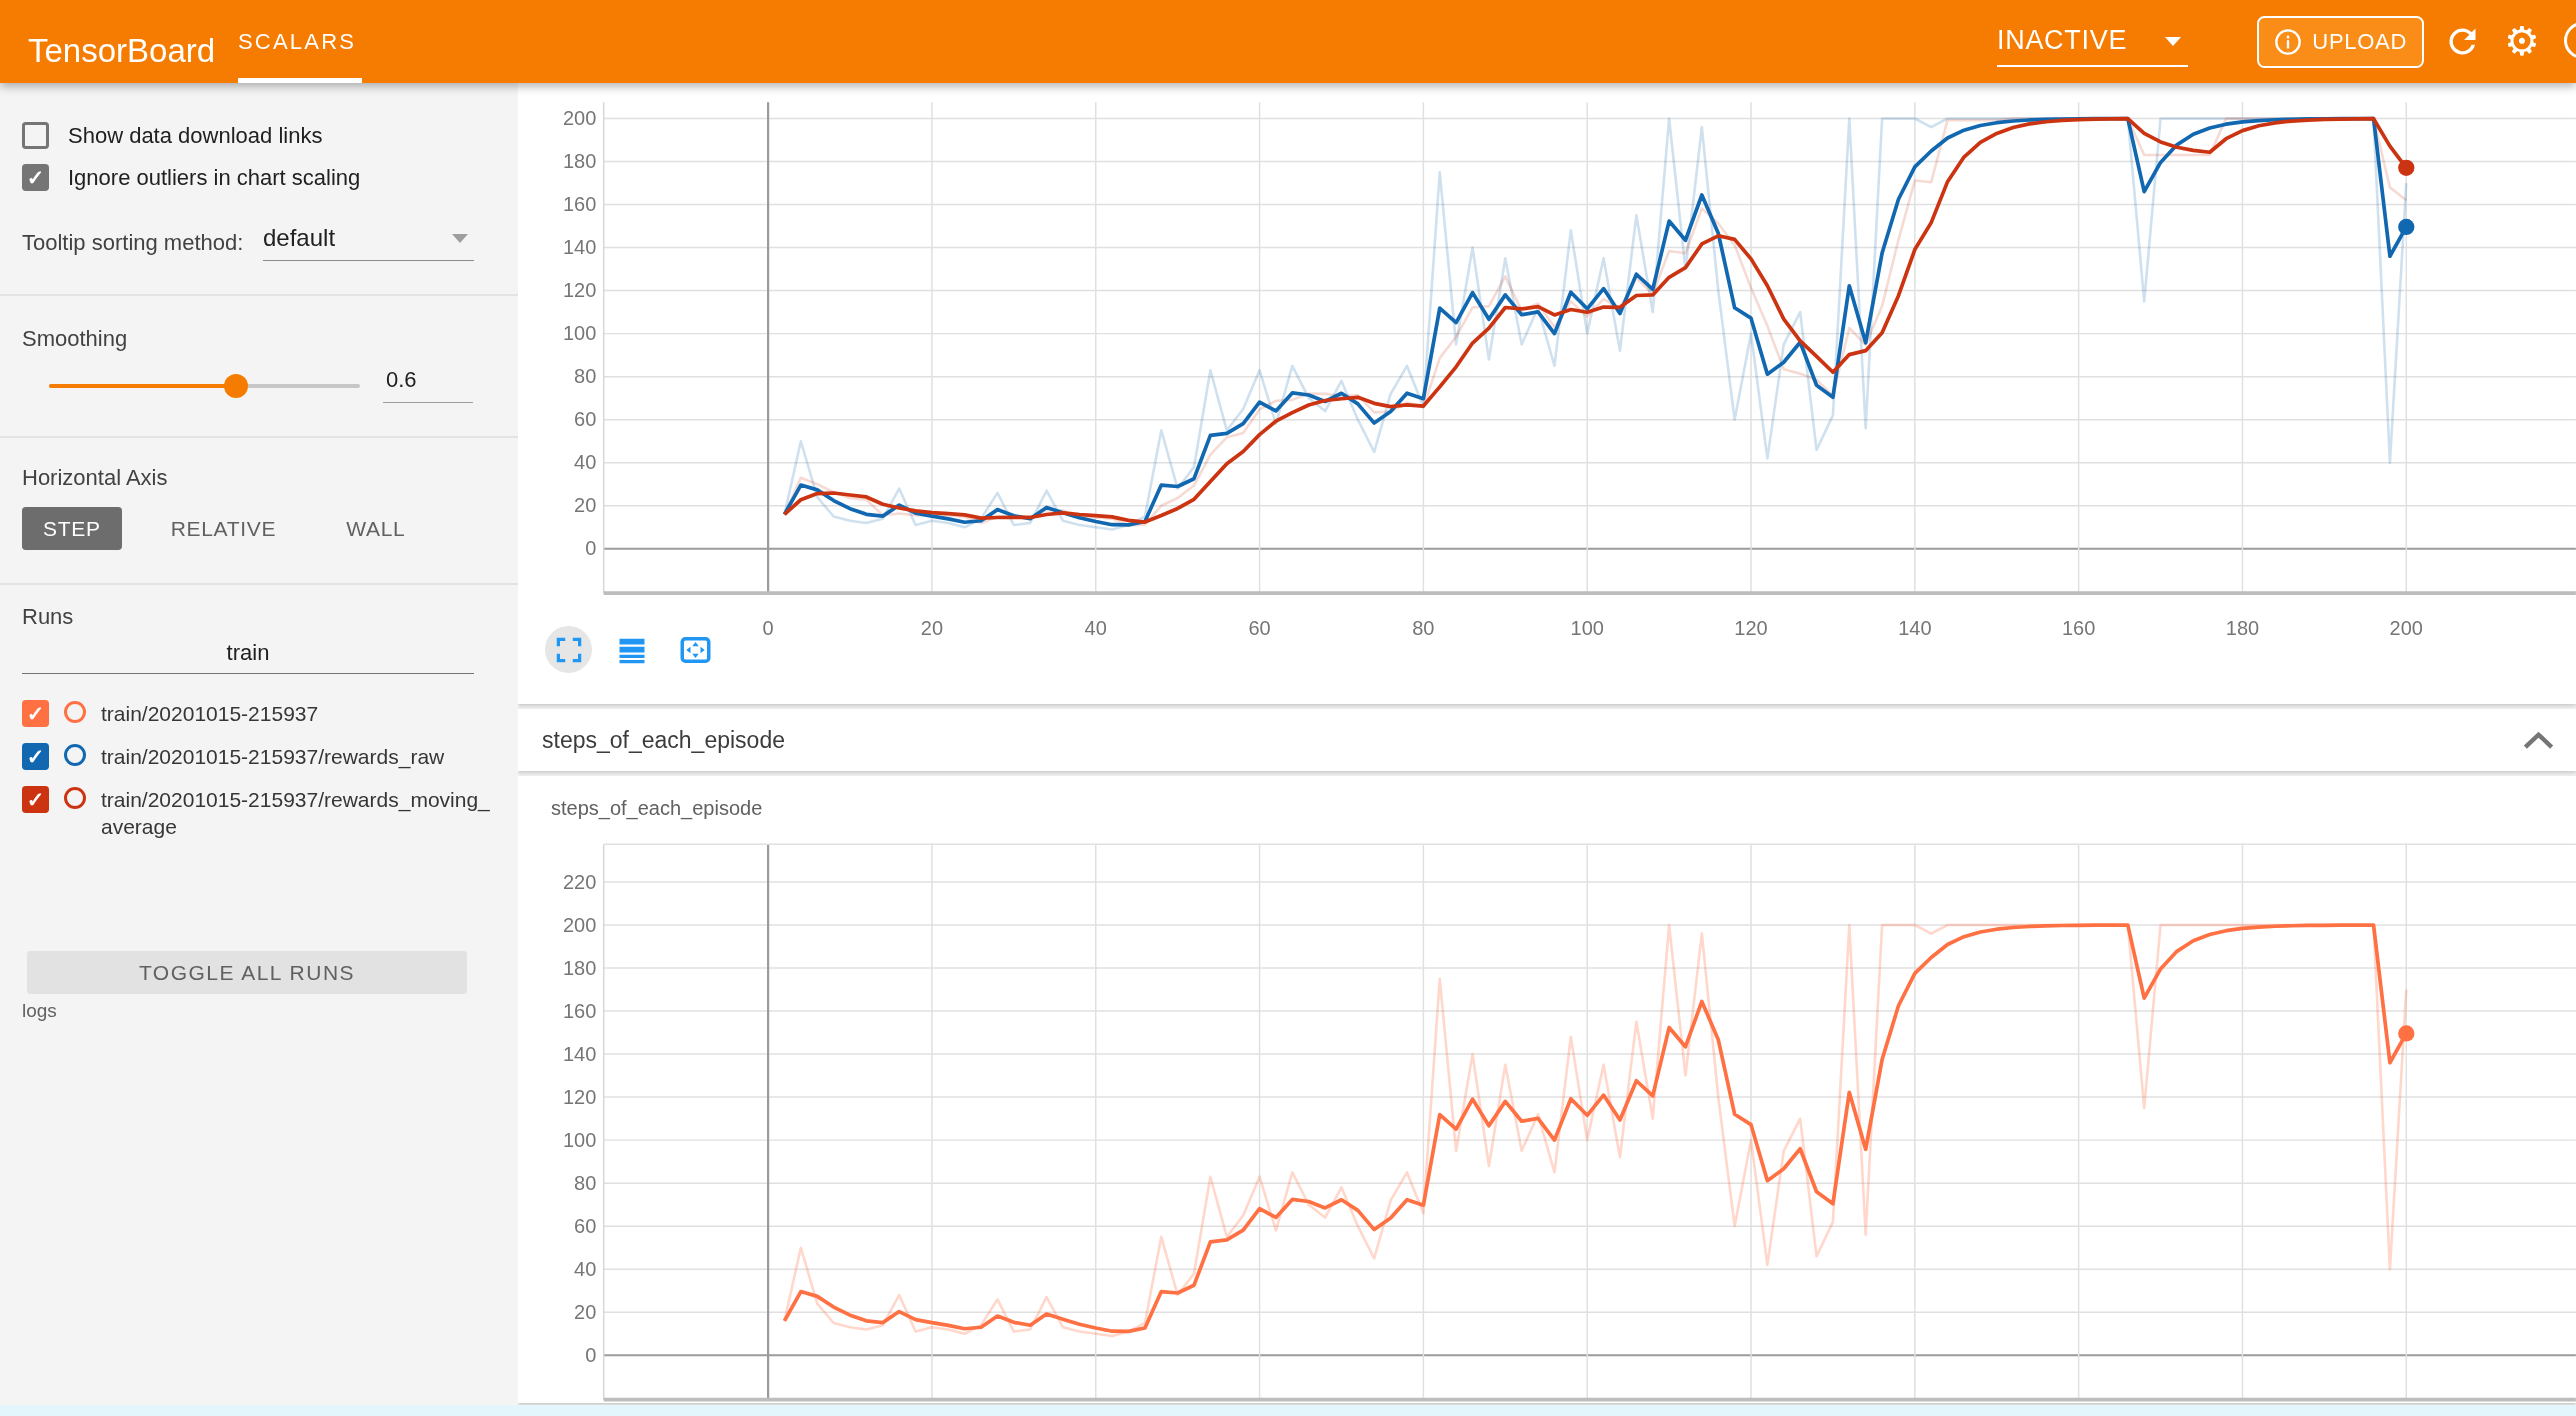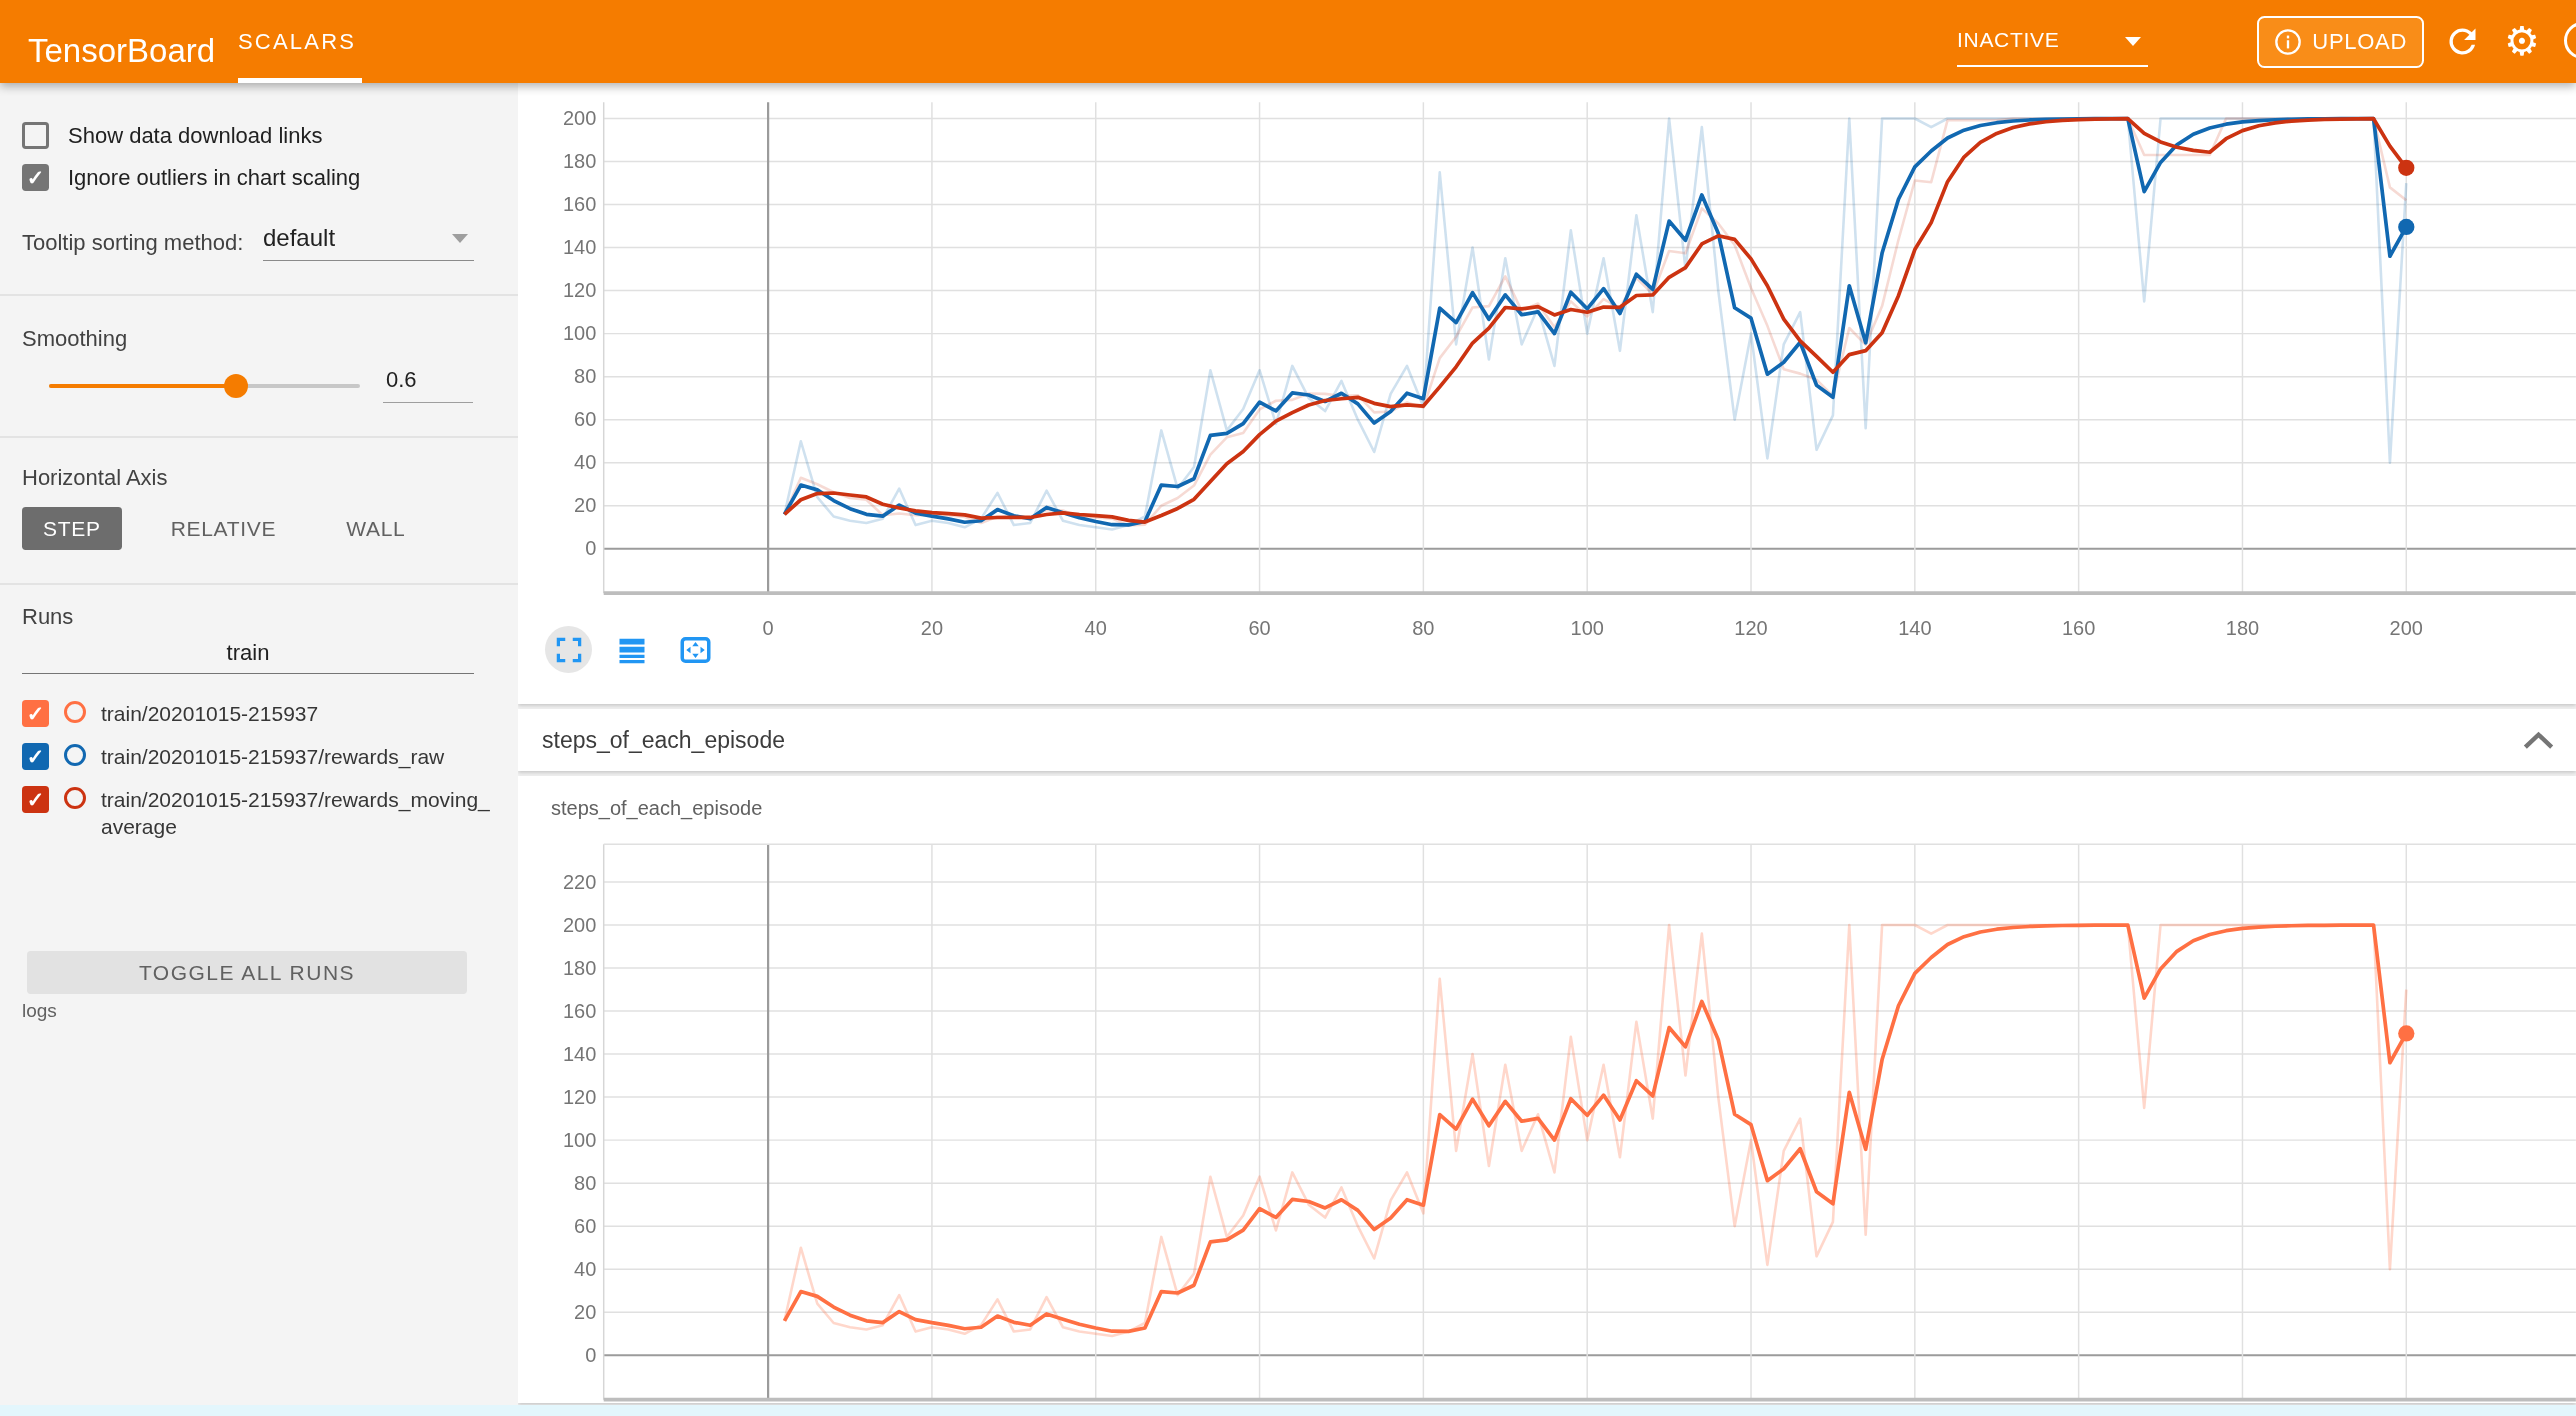--- a/index.html
+++ b/index.html
@@ -4,22 +4,22 @@
 <style>
   html,body{margin:0;padding:0;width:2576px;height:1416px;overflow:hidden;
     font-family:"Liberation Sans", sans-serif; background:#f4f4f4;}
   *{box-sizing:border-box;}
   
   .appbar{position:absolute;left:0;top:0;width:2576px;height:83px;background:#f57c00;
     box-shadow:0 4.4px 9px rgba(0,0,0,.30);z-index:10;color:#fff;}
   .app-title{position:absolute;left:28px;top:0;height:83px;line-height:83px;font-size:33px;color:#fff;margin-top:9px;}
   .tab{position:absolute;left:238px;top:0;height:83px;width:124px;text-align:left;
     line-height:83px;font-size:22px;letter-spacing:2.2px;color:#fff;border-bottom:5.2px solid #fff;}
-  .status-select{position:absolute;left:1957px;top:18px;width:191px;height:49px;
-    border-bottom:2.2px solid #fff;font-size:21px;letter-spacing:0.7px;line-height:44px;color:#fff;}
+  .status-select{position:absolute;left:1997px;top:18px;width:191px;height:49px;
+    border-bottom:2.2px solid #fff;font-size:27px;letter-spacing:0.7px;line-height:44px;color:#fff;}
   .status-caret{position:absolute;right:7.4px;top:19px;width:0;height:0;
     border-left:8.1px solid transparent;border-right:8.1px solid transparent;border-top:9.6px solid #fff;}
   .upload-btn{position:absolute;left:2257px;top:15.6px;width:167px;height:52px;border:2.2px solid #fff;
     border-radius:7.4px;background:#f98d18;color:#fff;font-size:22px;letter-spacing:0.7px;
     display:flex;align-items:center;justify-content:center;gap:10.4px;}
   .icon-btn{position:absolute;top:19px;width:44px;height:44px;display:flex;align-items:center;justify-content:center;}
   .gear{font-size:40px;color:#fff;line-height:44px;}
   .help-circle{position:absolute;left:2564px;top:22px;width:37px;height:37px;border:3px solid #fff;
     border-radius:50%;color:#fff;font-size:21px;font-weight:bold;text-align:center;line-height:33px;}
   

